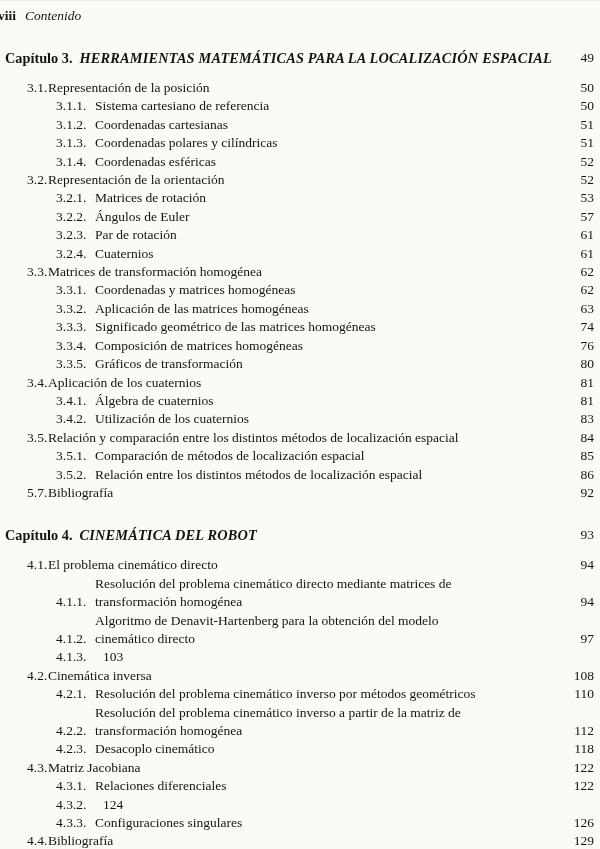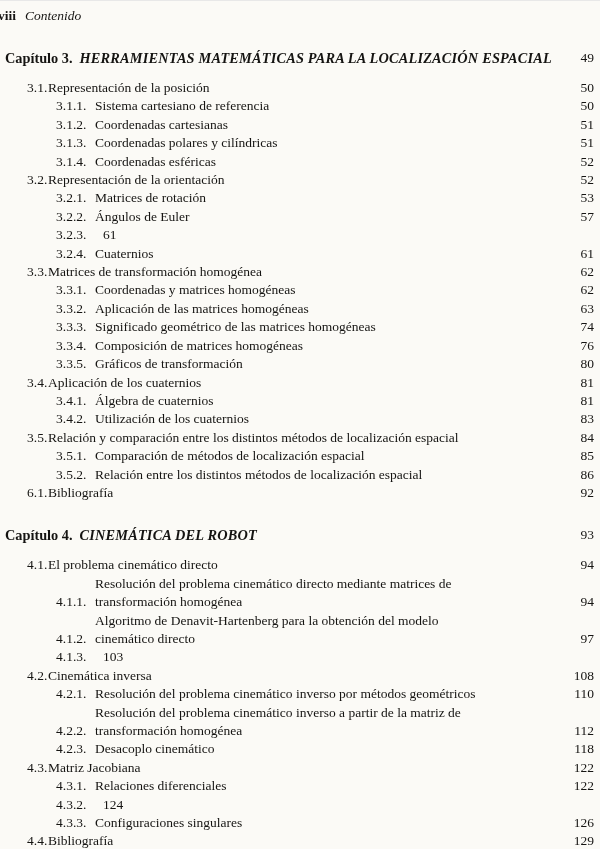--- a/index.html
+++ b/index.html
@@ -107,20 +107,21 @@
           <span class="entry-title">Matrices de rotación</span>
           <span class="entry-page">53</span>
         </div>
         <div class="toc-row level2">
           <span class="entry-number">3.2.2.</span>
           <span class="entry-title">Ángulos de Euler</span>
           <span class="entry-page">57</span>
         </div>
         <div class="toc-row level2">
           <span class="entry-number">3.2.3.</span>
+          <span class="entry-title">Par de rotación</span>
           <span class="entry-page">61</span>
         </div>
         <div class="toc-row level2">
           <span class="entry-number">3.2.4.</span>
           <span class="entry-title">Cuaternios</span>
           <span class="entry-page">61</span>
         </div>
         <div class="toc-row level1">
           <span class="entry-number">3.3.</span>
           <span class="entry-title">Matrices de transformación homogénea</span>
@@ -175,21 +176,21 @@
           <span class="entry-number">3.5.1.</span>
           <span class="entry-title">Comparación de métodos de localización espacial</span>
           <span class="entry-page">85</span>
         </div>
         <div class="toc-row level2">
           <span class="entry-number">3.5.2.</span>
           <span class="entry-title">Relación entre los distintos métodos de localización espacial</span>
           <span class="entry-page">86</span>
         </div>
         <div class="toc-row level1">
-          <span class="entry-number">6.1.</span>
+          <span class="entry-number">5.7.</span>
           <span class="entry-title">Bibliografía</span>
           <span class="entry-page">92</span>
         </div>
       </div>
   </section>
 
   <section>
     <div class="chapter-heading">
       <span class="ch-label">Capítulo 4.</span>
       <span class="ch-title">CINEMÁTICA DEL ROBOT</span>

